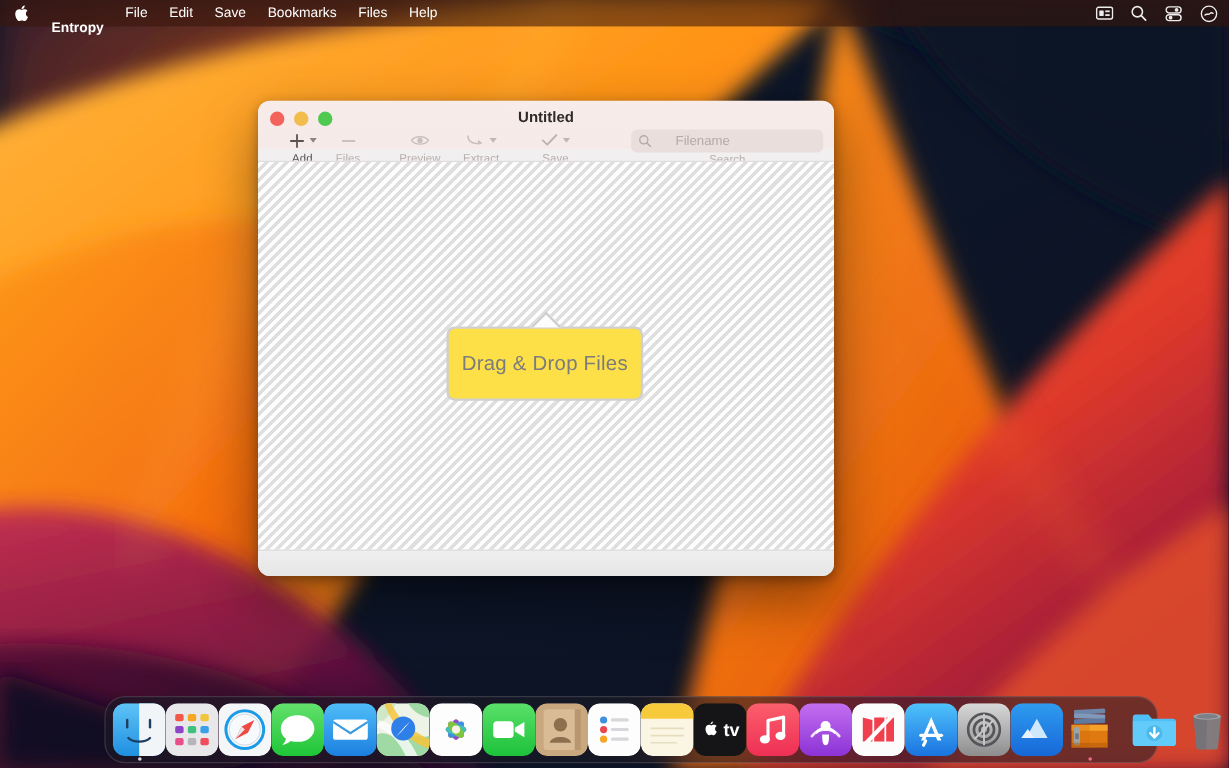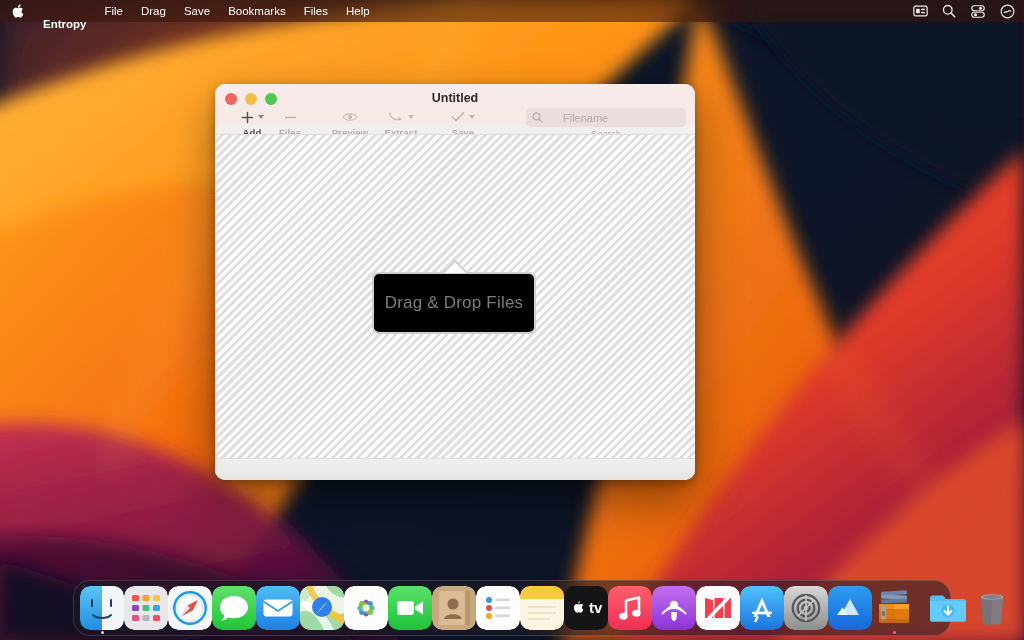--- a/index.html
+++ b/index.html
@@ -55,21 +55,21 @@
   .l-green { background:#4fc94f; }
   #wintitle {
     position:absolute; left:0; right:0; top:7px;
     text-align:center; font-size:12.5px; font-weight:bold; color:#2f2b2b;
   }
 
   
   #toolbar { position:absolute; left:0; right:0; top:24px; height:26px; }
   .tb-group { position:absolute; top:0; text-align:center; }
   .tb-icon { height:18px; display:flex; align-items:center; justify-content:center; gap:3px; }
-  .tb-label { font-size:9.5px; margin-top:1px; letter-spacing:.1px;font-weight:bold; }
+  .tb-label { font-size:9.5px; margin-top:1px; letter-spacing:.1px; }
   .tb-en .tb-label { color:#565050; }
   .tb-dis .tb-label { color:#b8aead; }
   .caret {
     width:0;height:0;border-left:3px solid transparent;border-right:3px solid transparent;
     border-top:4px solid #c2b6b5; display:inline-block; margin-left:1px;
   }
   .caret.en { border-top-color:#8d8382; }
 
   
   #searchwrap { position:absolute; top:0; left:311px; width:160px; text-align:center; }
@@ -95,41 +95,41 @@
     border-top:1px solid #dedbdb;
   }
 
   
   #drop {
     position:absolute; left:372px; top:272px; width:164px; height:62px;
     z-index:25;
   }
   #drop .bubble {
     position:absolute; inset:0;
-    background:#000000; border:2px solid #cfcfcf; border-radius:7px;
+    background:#fde047; border:2px solid #cfcfcf; border-radius:7px;
     display:flex; align-items:center; justify-content:center;
   }
   #drop .notch {
     position:absolute; left:50%; top:-15px; margin-left:-15px;
     width:30px; height:16px; overflow:hidden;
   }
   #drop .notch:before {
     content:""; position:absolute; left:5px; top:7px;
     width:20px; height:20px; background:#fdfdfd;
     border-left:2px solid #cfcfcf; border-top:2px solid #cfcfcf;
     transform:rotate(45deg);
   }
   #droptext {
     font-size:17px; color:#7c7c7c; letter-spacing:.2px;
     position:relative; z-index:2;
   }
 
   
   #dock {
-    position:absolute; left:73px; bottom:4px; width:878px; height:56px;
+    position:absolute; left:87px; bottom:4px; width:878px; height:56px;
     background:rgba(30,28,38,0.55);
     backdrop-filter:blur(24px);
     border:1px solid rgba(255,255,255,0.14);
     border-radius:17px;
     display:flex; align-items:center;
     padding:0 6px;
     z-index:40;
   }
   .dock-item {
     width:47px; height:56px;
@@ -230,21 +230,21 @@
 <div id="menubar">
   <div class="left">
     <div class="menu-item apple">
       <svg width="12" height="14" viewBox="0 0 14 17">
         <path fill="#ffffff" d="M11.3 9.1c0-2 1.6-2.9 1.7-3-0.9-1.4-2.4-1.5-2.9-1.6-1.2-0.1-2.4 0.7-3 0.7-0.6 0-1.6-0.7-2.6-0.7-1.3 0-2.6 0.8-3.3 2-1.4 2.4-0.4 6 1 8 0.7 1 1.5 2 2.5 2 1 0 1.4-0.6 2.6-0.6 1.2 0 1.5 0.6 2.6 0.6 1.1 0 1.8-1 2.5-2 0.8-1.1 1.1-2.2 1.1-2.3 0 0-2.2-0.8-2.2-3.1z"></path>
         <path fill="#ffffff" d="M9.4 3.2c0.5-0.7 0.9-1.6 0.8-2.5-0.8 0-1.8 0.5-2.4 1.2-0.5 0.6-1 1.6-0.8 2.5 0.9 0.1 1.8-0.5 2.4-1.2z"></path>
       </svg>
     </div>
     <div class="menu-item bold">Entropy</div>
     <div class="menu-item">File</div>
-    <div class="menu-item">Drag</div>
+    <div class="menu-item">Edit</div>
     <div class="menu-item">Save</div>
     <div class="menu-item">Bookmarks</div>
     <div class="menu-item">Files</div>
     <div class="menu-item">Help</div>
   </div>
 
   <div class="right">
     <div class="status-icon">
       <svg width="15" height="12" viewBox="0 0 16 13">
         <rect x="0.8" y="1.2" width="14.4" height="10.6" rx="1.8" fill="none" stroke="#fff" stroke-width="1.3"></rect>

